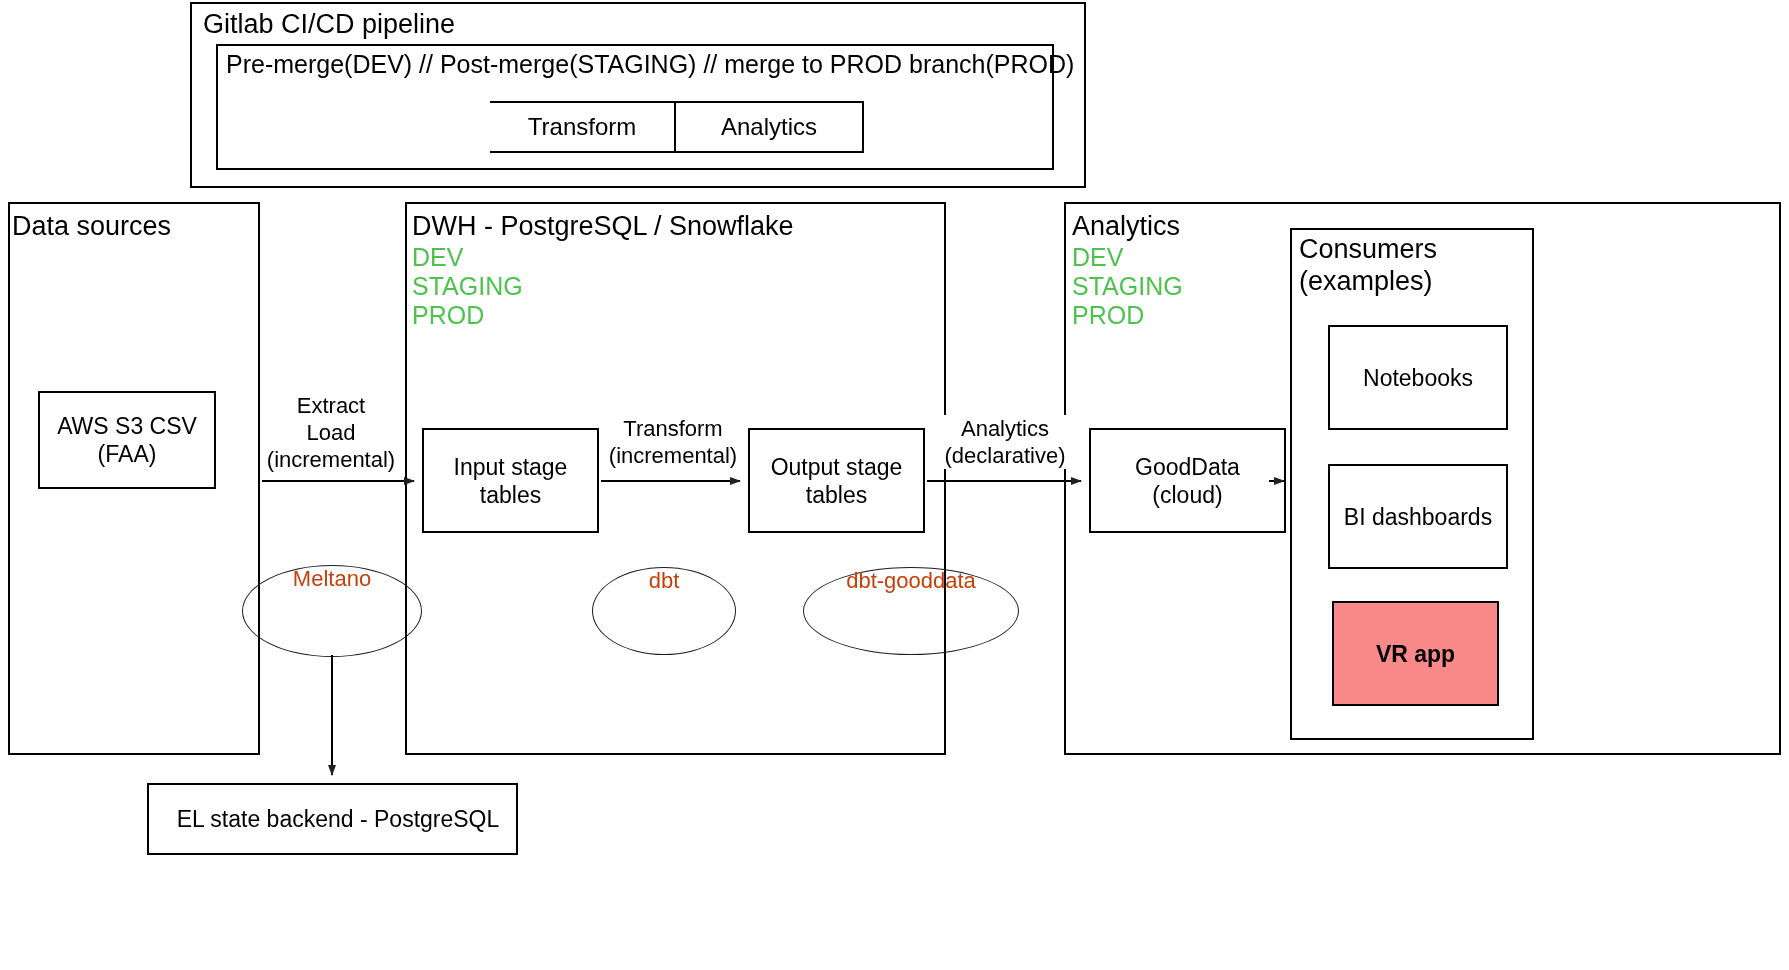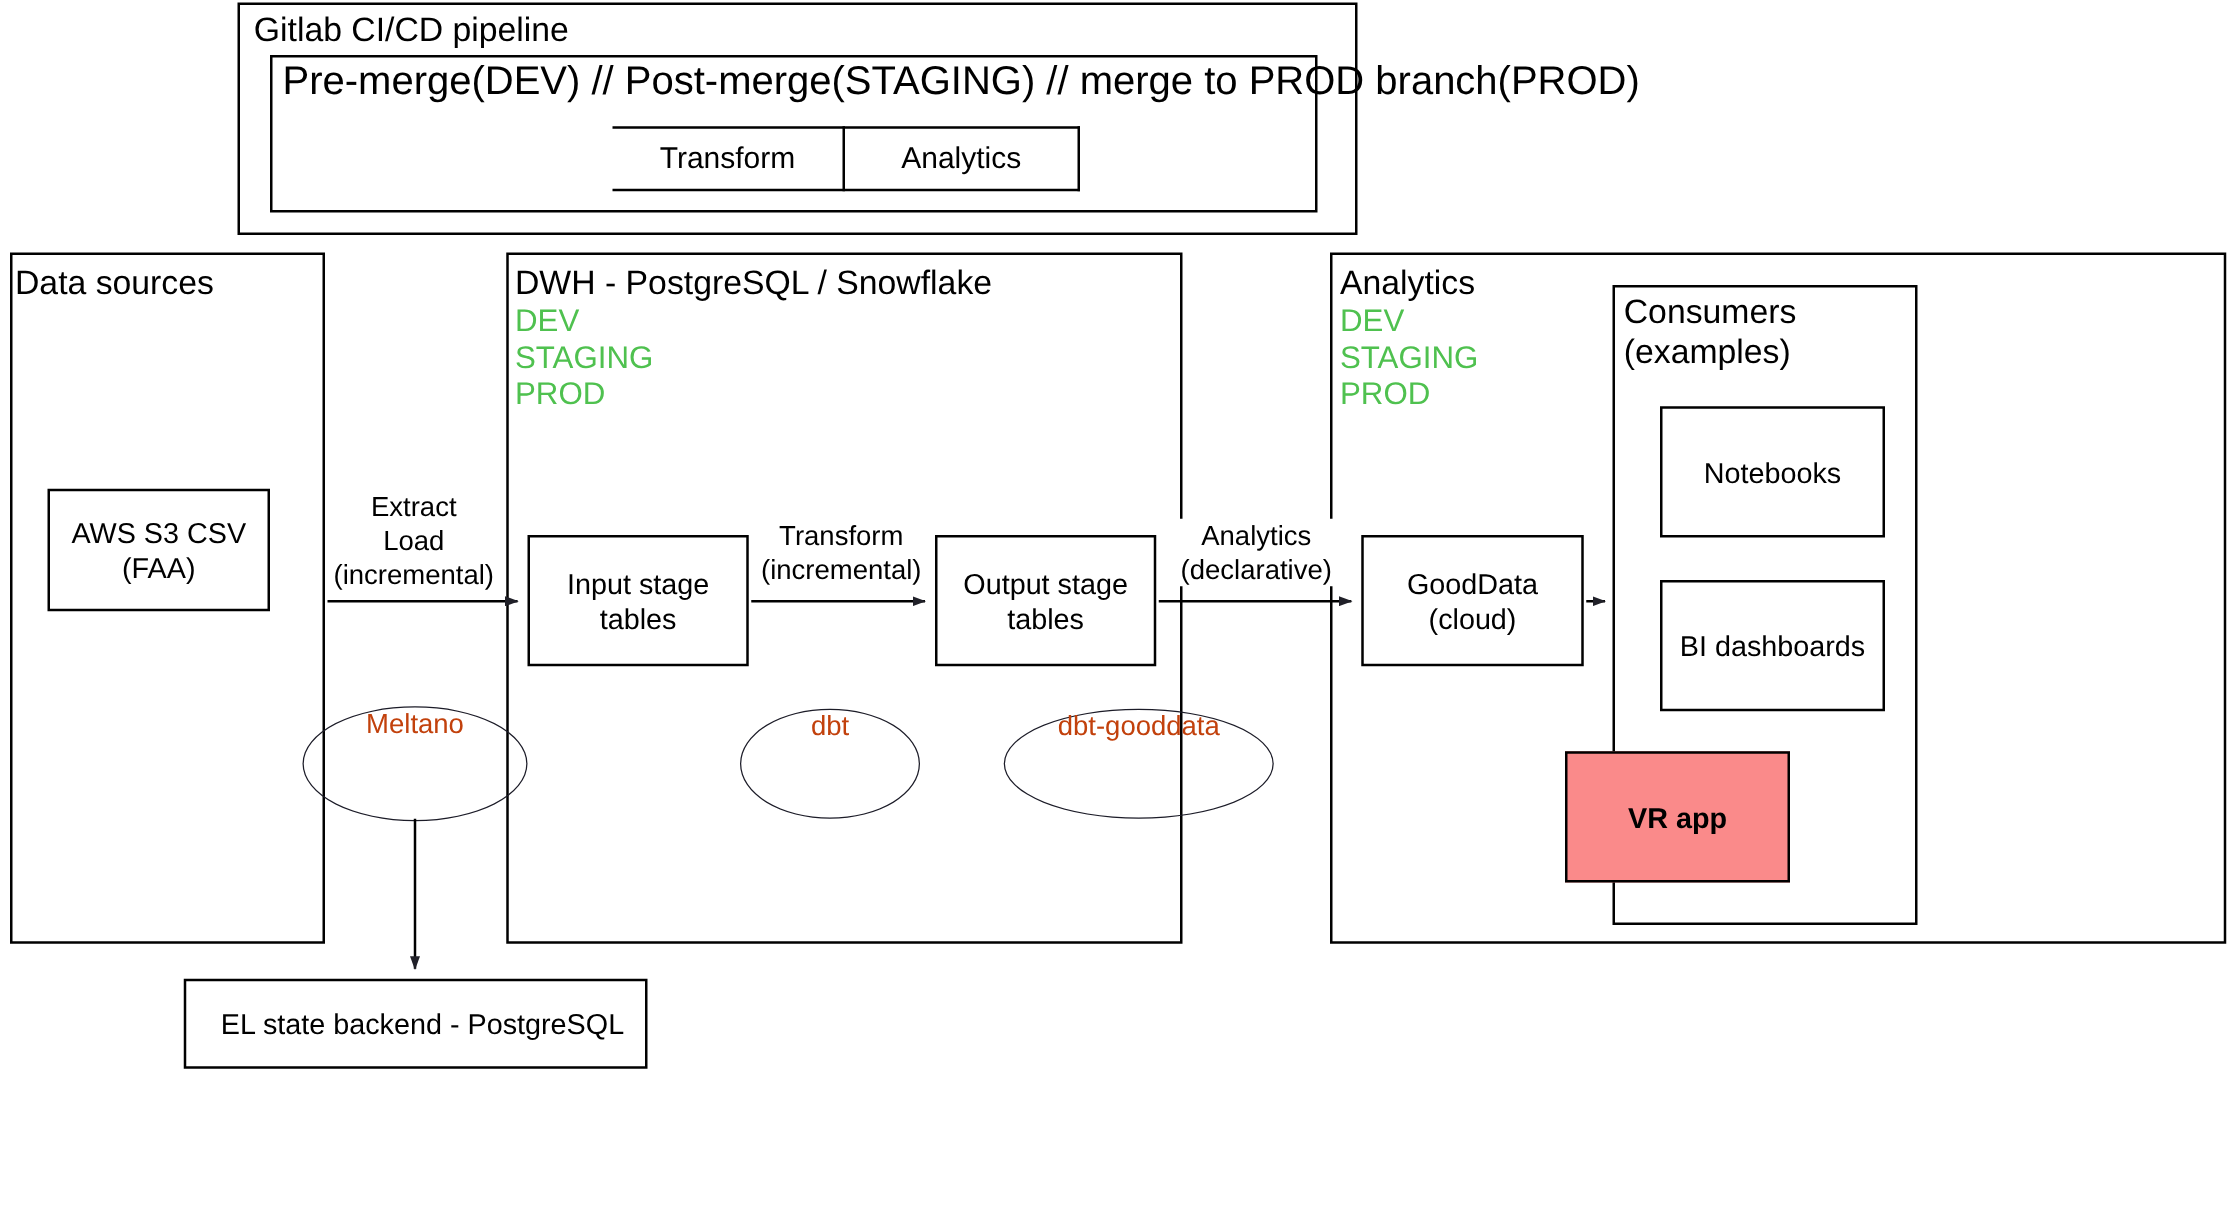--- a/index.html
+++ b/index.html
@@ -91,21 +91,21 @@
     align-items: center;
     justify-content: center;
     font-size: 24px;
   }
   .vr {
     background: #FA8A8A;
     font-weight: bold;
   }
   .subtitle {
     position: absolute;
-    font-size: 32px;
+    font-size: 25px;
     line-height: 29px;
     white-space: nowrap;
   }
 </style>
 </head>
 <body>
 
 <div id="canvas">
 
   <div class="box" style="left:190px; top:2px; width:896px; height:186px;"></div>
@@ -144,38 +144,38 @@
     <span>Output stage</span>
     <span>tables</span>
   </div>
 
   <div class="box" style="left:1064px; top:202px; width:717px; height:553px;"></div>
   <div class="grouplabel" style="left:1072px; top:210px;">Analytics</div>
   <div class="envlist" style="left:1072px; top:243px; color:#4FC14F;">DEV</div>
   <div class="envlist" style="left:1072px; top:272px; color:#4FC14F;">STAGING</div>
   <div class="envlist" style="left:1072px; top:301px; color:#4FC14F;">PROD</div>
 
-  <div class="nodebox" style="left:1089px; top:428px; width:178px; height:105px;">
+  <div class="nodebox" style="left:1089px; top:428px; width:197px; height:105px;">
     <span>GoodData</span>
     <span>(cloud)</span>
   </div>
 
   <div class="box" style="left:1290px; top:228px; width:244px; height:512px;"></div>
   <div class="grouplabel" style="left:1299px; top:233px;">Consumers</div>
   <div class="grouplabel" style="left:1299px; top:265px;">(examples)</div>
 
   <div class="nodebox" style="left:1328px; top:325px; width:180px; height:105px;">
     <span>Notebooks</span>
   </div>
 
   <div class="nodebox" style="left:1328px; top:464px; width:180px; height:105px;">
     <span>BI dashboards</span>
   </div>
 
-  <div class="nodebox vr" style="left:1252px; top:601px; width:180px; height:105px;justify-content:center;">
+  <div class="nodebox vr" style="left:1332px; top:601px; width:167px; height:105px;justify-content:center;">
     <span>VR app</span>
   </div>
 
   <div class="ellipse" style="left:242px; top:565px; width:180px; height:92px;">
     <span class="ellipse-label">Meltano</span>
   </div>
   <div class="ellipse" style="left:592px; top:567px; width:144px; height:88px;">
     <span class="ellipse-label">dbt</span>
   </div>
   <div class="ellipse" style="left:803px; top:567px; width:216px; height:88px;">

